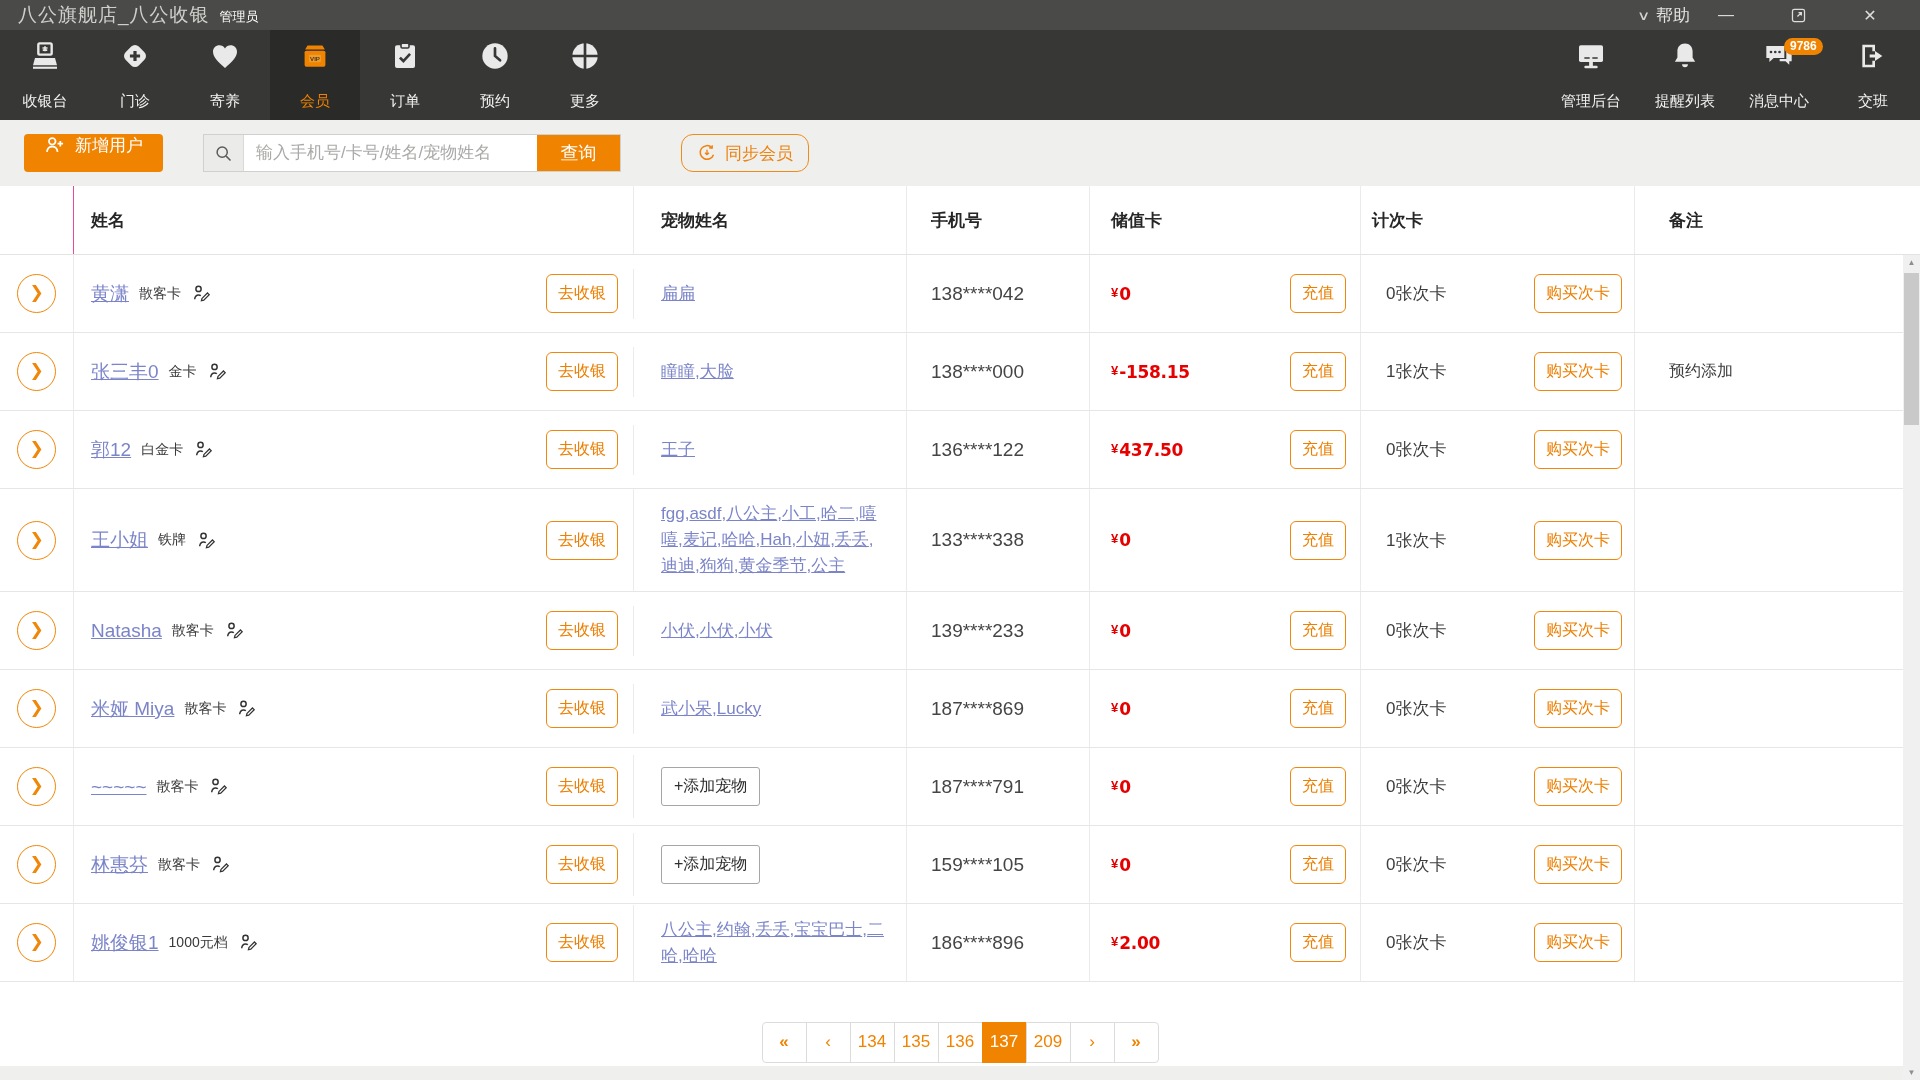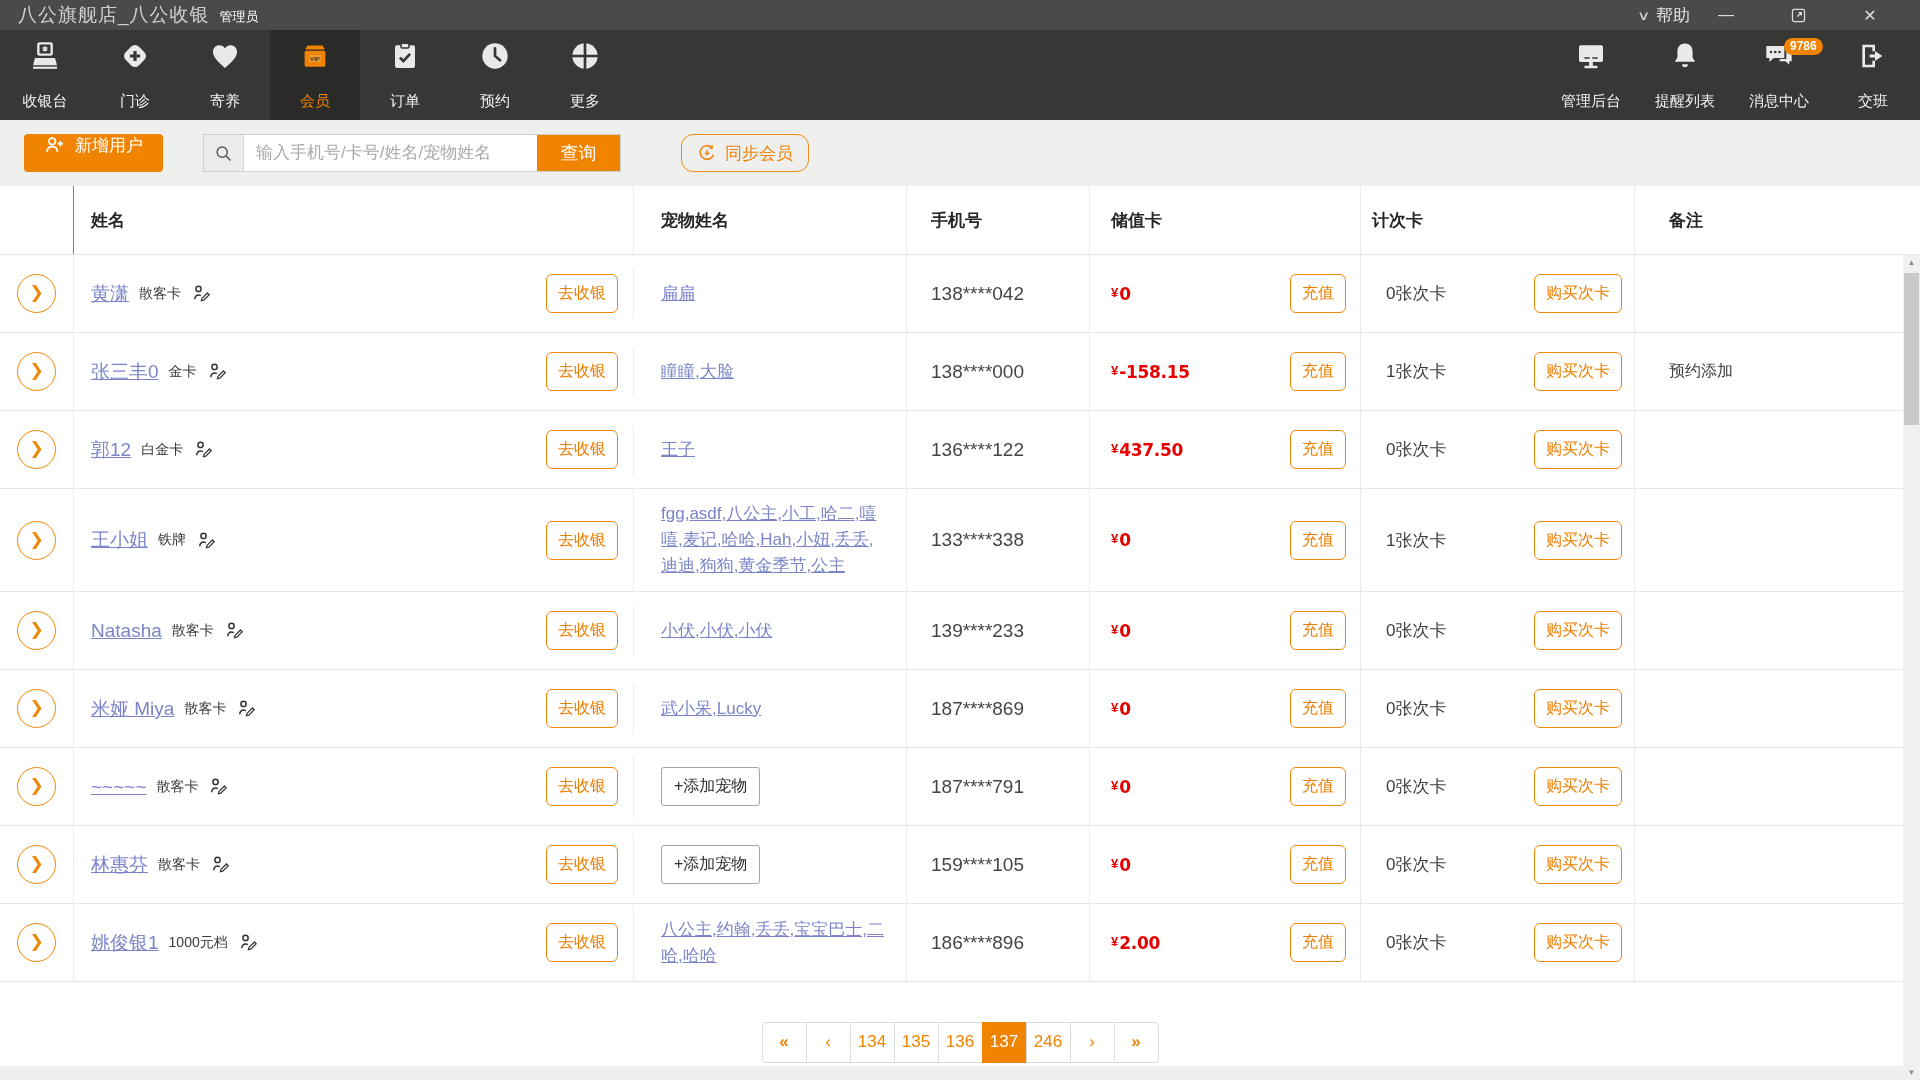--- a/index.html
+++ b/index.html
@@ -538,21 +538,21 @@
 <div class="pagebar">
   <div class="pager">
     <button class="pbtn dblb">
         <span class="dbl">«</span>
       </button>
     <button class="pbtn">‹</button>
     <button class="pbtn page-num">134</button>
     <button class="pbtn page-num">135</button>
     <button class="pbtn page-num">136</button>
     <button class="pbtn page-num active">137</button>
-    <button class="pbtn page-num">246</button>
+    <button class="pbtn page-num">209</button>
     <button class="pbtn">›</button>
     <button class="pbtn dblb">
         <span class="dbl">»</span>
       </button>
   </div>
 </div>
 <div class="footer-strip"></div>
 
 <div class="vscroll">
   <span class="arr arr-up">▲</span>

